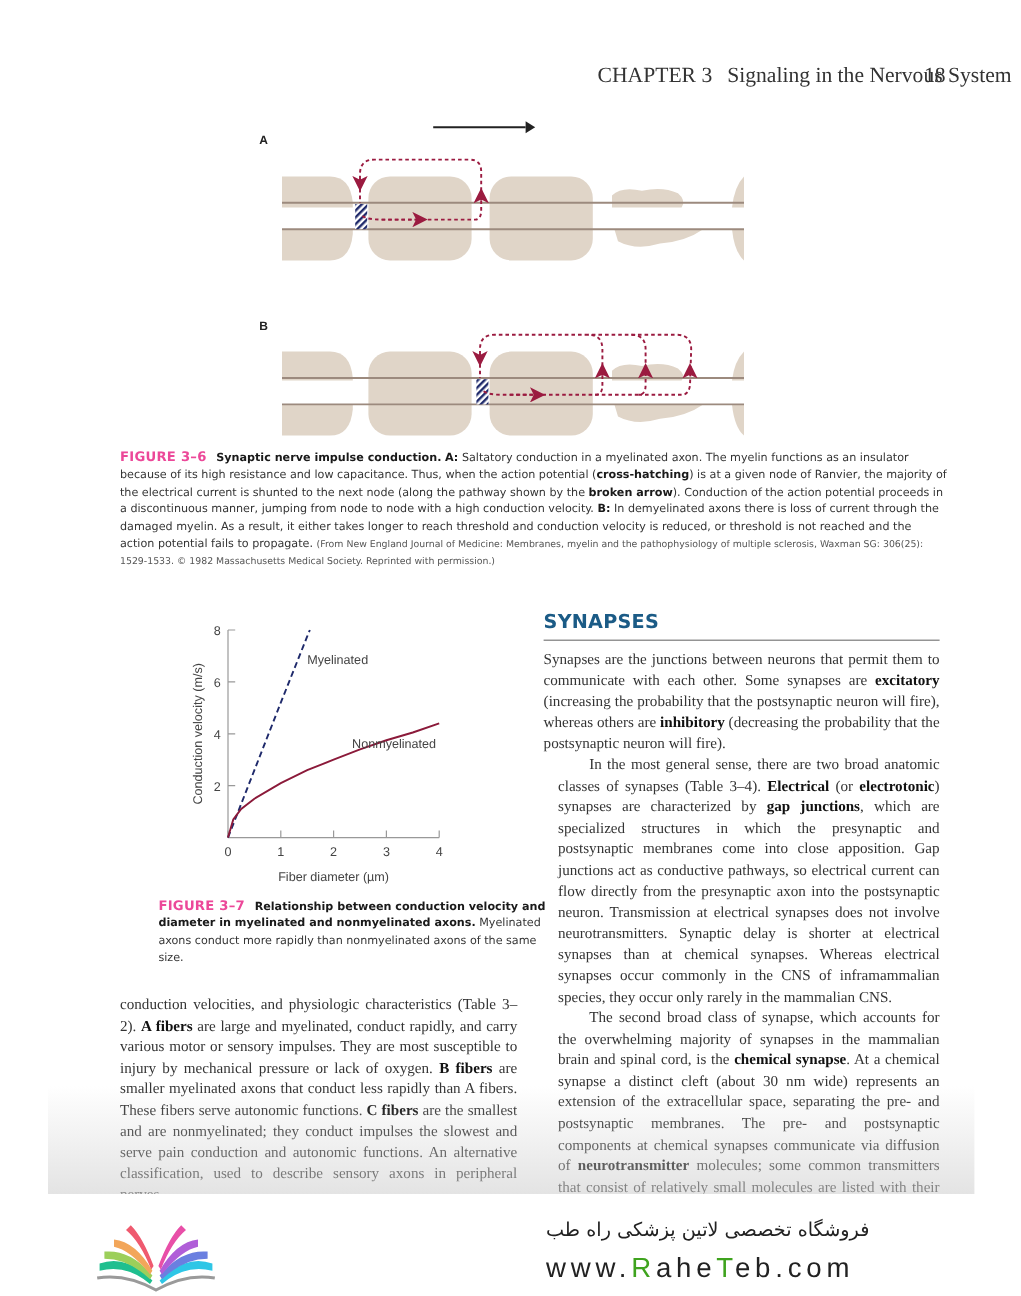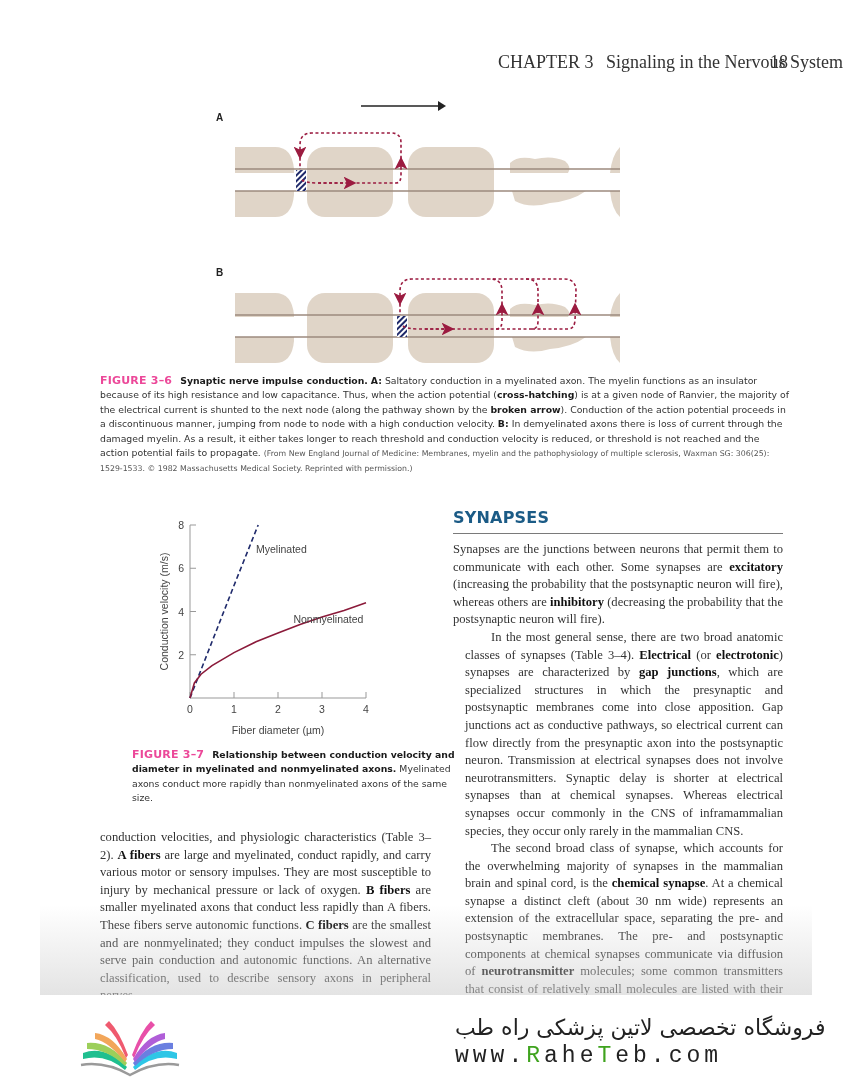--- a/index.html
+++ b/index.html
@@ -19,22 +19,22 @@
   .col{position:absolute;font-size:12.6px;line-height:17.6px;text-align:justify;color:#333;font-family:Liberation Serif, serif;}
   .col b{color:#111;}
   .col p{margin:0;}
   .col p.ind{text-indent:26px;margin-left:12px;}
   #col-right{left:453px;top:541px;width:330px;}
   #col-left{left:100px;top:829px;width:331px;}
   .sec-head{position:absolute;left:453px;top:508px;width:330px;font-family:"DejaVu Sans",sans-serif;font-weight:bold;font-size:16px;color:#1b5b86;border-bottom:1.5px solid #7a7a7a;padding-bottom:6px;letter-spacing:0.2px;}
   .fade{position:absolute;left:40px;top:905px;width:772px;height:90px;background:linear-gradient(to bottom,rgba(255,255,255,0),rgba(205,205,205,0.55));}
   .footer{position:absolute;left:0;top:995px;width:851px;height:85px;background:#fff;}
   .logo{position:absolute;left:75px;top:1015px;width:110px;height:62px;}
-  .fa{position:absolute;left:455px;top:1015px;font-family:"DejaVu Sans",sans-serif;font-size:22px;color:#222;direction:rtl;white-space:nowrap;}
-  .url{position:absolute;left:455px;top:1043px;font-family:Liberation Mono, monospace;font-size:23px;letter-spacing:4px;color:#222;white-space:nowrap;text-align:center;}
+  .fa{position:absolute;left:455px;top:1015px;font-family:"DejaVu Sans",sans-serif;font-size:16px;color:#222;direction:rtl;white-space:nowrap;}
+  .url{position:absolute;left:455px;top:1043px;font-family:Liberation Sans, sans-serif;font-size:23px;letter-spacing:4px;color:#222;white-space:nowrap;text-align:center;}
   .url .g{color:#3fa31e;}
 </style>
 </head>
 <body>
 
 <div class="running-head">
   <span class="ch">CHAPTER 3</span>
   <span>Signaling in the Nervous System</span>
   <span class="pg">18</span>
 </div>

